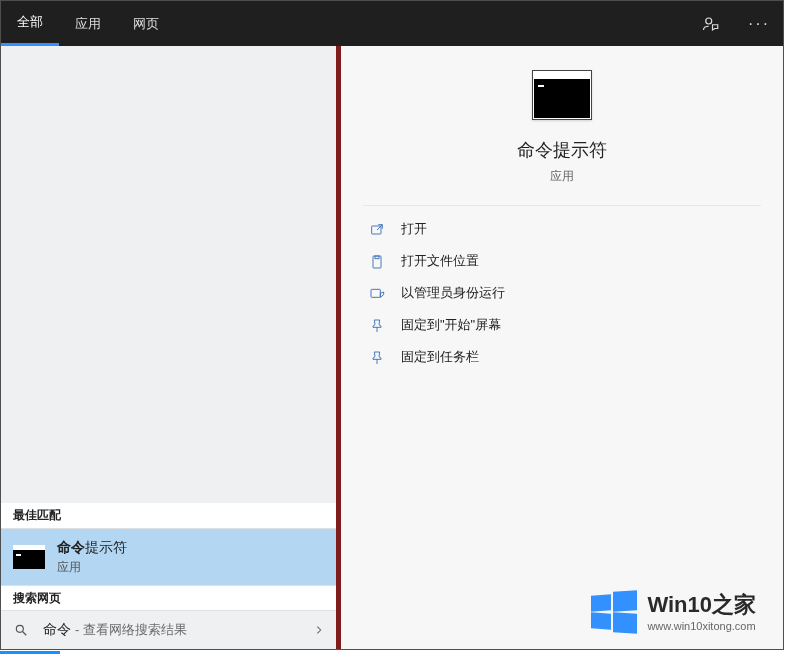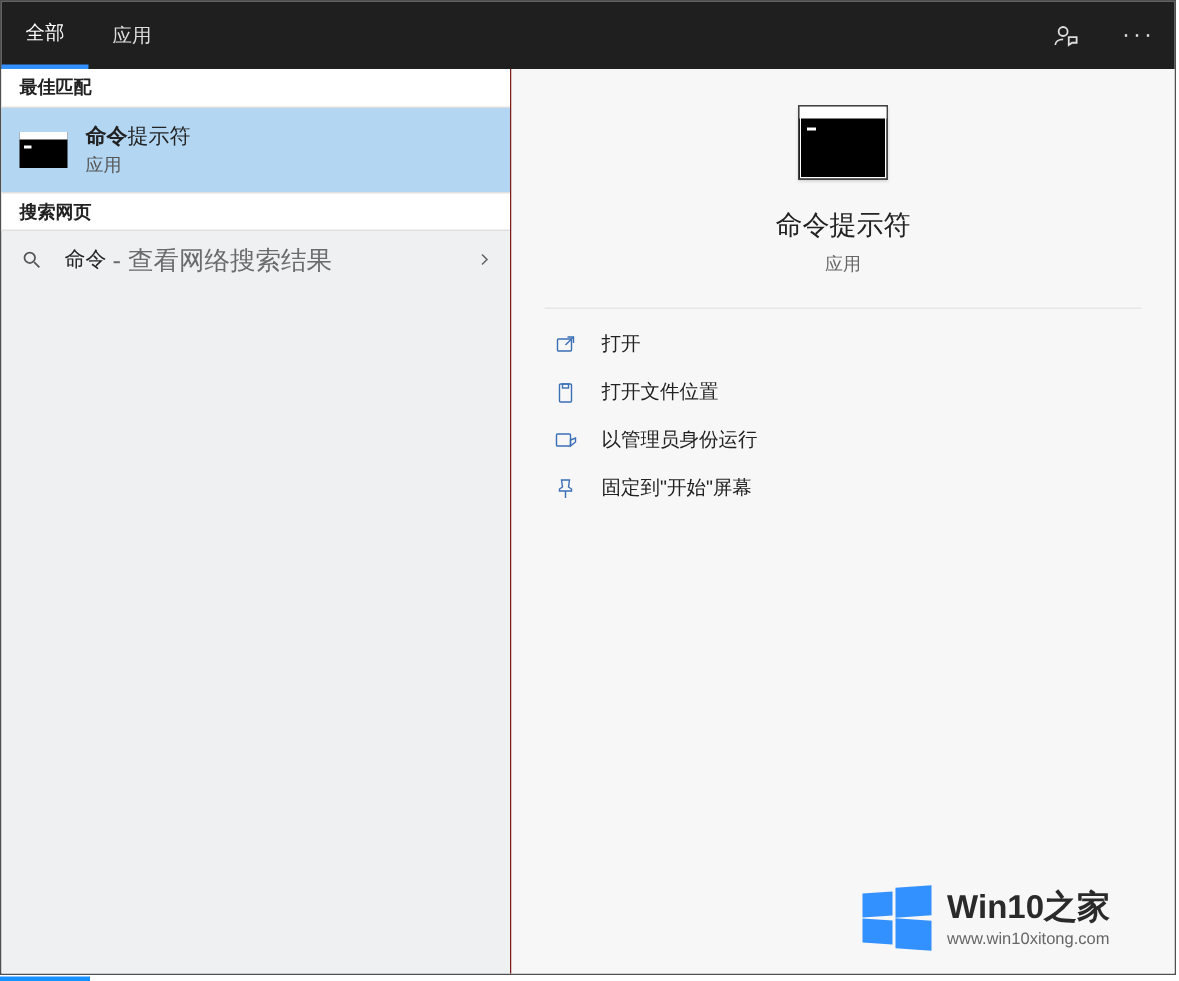--- a/index.html
+++ b/index.html
@@ -39,23 +39,23 @@
     .tabs .spacer { flex: 1; }
     .tab-icon {
       width: 48px; display: flex; align-items: center; justify-content: center;
       color: #ddd; cursor: pointer;
     }
     .tab-icon.ellipsis { letter-spacing: 2px; font-size: 16px; }
     
     .body { flex: 1; display: flex; min-height: 0; }
     .left {
       width: 340px; background: #eef0f2;
-      border-right: 1px solid #7f1d1d;
+      border-right: 5px solid #7f1d1d;
       display: flex; flex-direction: column;
-      font-size: 13px; color: #222;
+      font-size: 13px; color: #222; justify-content: flex-end;
     }
     .section-header {
       height: 26px; background: #fff;
       border-top: 1px solid #e0e0e0;
       border-bottom: 1px solid #e0e0e0;
       display: flex; align-items: center;
       padding: 0 12px; font-size: 12px; font-weight: 600;
     }
     .section-header:first-child { border-top: none; }
     .result-row {
@@ -83,21 +83,21 @@
     .web-row {
       display: flex; align-items: center;
       height: 38px; padding: 0 12px; cursor: pointer;
     }
     .web-row .mag {
       width: 16px; height: 16px; margin-right: 14px;
       display:flex; align-items:center; justify-content:center;
     }
     .web-row .mag svg { stroke:#555; fill:none; }
     .web-row .q { font-size: 14px; }
-    .web-row .hint { color: #6b6b6b; margin-left: 4px; font-size: 17px; }
+    .web-row .hint { color: #6b6b6b; margin-left: 4px; font-size: 13px; }
     .web-row .chev { margin-left: auto; color: #666; }
     
     .right {
       flex: 1; background: #f7f7f7;
       display: flex; flex-direction: column; align-items: stretch;
     }
     .detail-head {
       display: flex; flex-direction: column; align-items: center;
       padding: 24px 0 20px 0;
       border-bottom: 1px solid #e7e7e7;
@@ -125,21 +125,21 @@
       cursor: pointer; padding: 0 4px; border-radius: 2px;
     }
     .action .ico {
       width: 20px; height: 20px; margin-right: 14px;
       display:flex; align-items:center; justify-content:center;
       color:#3b6fb6;
     }
     .action .ico svg{ stroke:#3b6fb6; fill:none; stroke-width:1.4; }
     
     .watermark {
-      position: absolute; right: 46px; bottom: 22px;
+      position: absolute; right: 30px; bottom: 22px;
       display: flex; align-items: center; gap: 10px;
       color: #333;
     }
     .win-grid {
       width: 46px; height: 40px; position: relative;
     }
     .win-grid span {
       position: absolute; background: #3390ff;
     }
     .win-grid .a{ left:0; top:4px; width:20px; height:16px; transform:skewY(-4deg);}
@@ -151,20 +151,21 @@
     
     .accent{ position:absolute; left:0; bottom:0; height:3px; width:60px; background:#1890ff; }
   </style>
 </head>
 <body>
 
 <div class="frame">
   <div class="tabs">
     <div class="tab active">全部</div>
     <div class="tab">应用</div>
+    <div class="tab">网页</div>
     <div class="spacer"></div>
     <div class="tab-icon">
       <svg width="18" height="18" viewBox="0 0 24 24" fill="none" stroke="#ddd" stroke-width="1.6">
         <circle cx="9" cy="8" r="4"></circle>
           <path d="M2 20c0-3 3-5 7-5"></path>
         <path d="M14 13h7v5h-4l-3 2v-7z"></path>
       </svg>
     </div>
     <div class="tab-icon ellipsis">···</div>
   </div>
@@ -240,20 +241,29 @@
         </div>
         <div class="action">
           <span class="ico">
             <svg width="16" height="16" viewBox="0 0 24 24">
                 <path d="M8 3h8l-1 7 3 2v2H6v-2l3-2-1-7z"></path>
                 <line x1="12" y1="14" x2="12" y2="21"></line>
               </svg>
           </span>
           <span>固定到"开始"屏幕</span>
         </div>
+        <div class="action">
+          <span class="ico">
+            <svg width="16" height="16" viewBox="0 0 24 24">
+                <path d="M8 3h8l-1 7 3 2v2H6v-2l3-2-1-7z"></path>
+                <line x1="12" y1="14" x2="12" y2="21"></line>
+              </svg>
+          </span>
+          <span>固定到任务栏</span>
+        </div>
       </div>
     </div>
   </div>
 </div>
 
 <div class="watermark">
   <div class="win-grid">
     <span class="a"></span>
       <span class="b"></span>
       <span class="c"></span>

